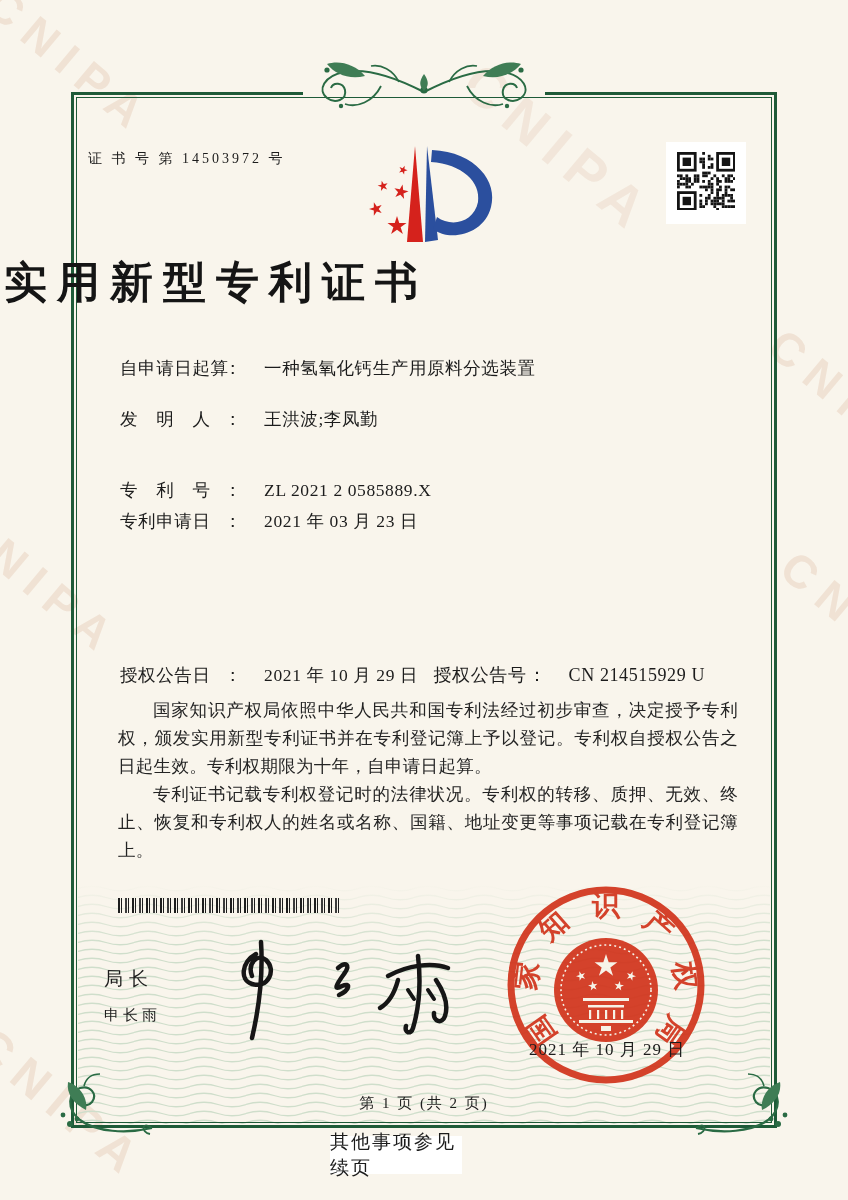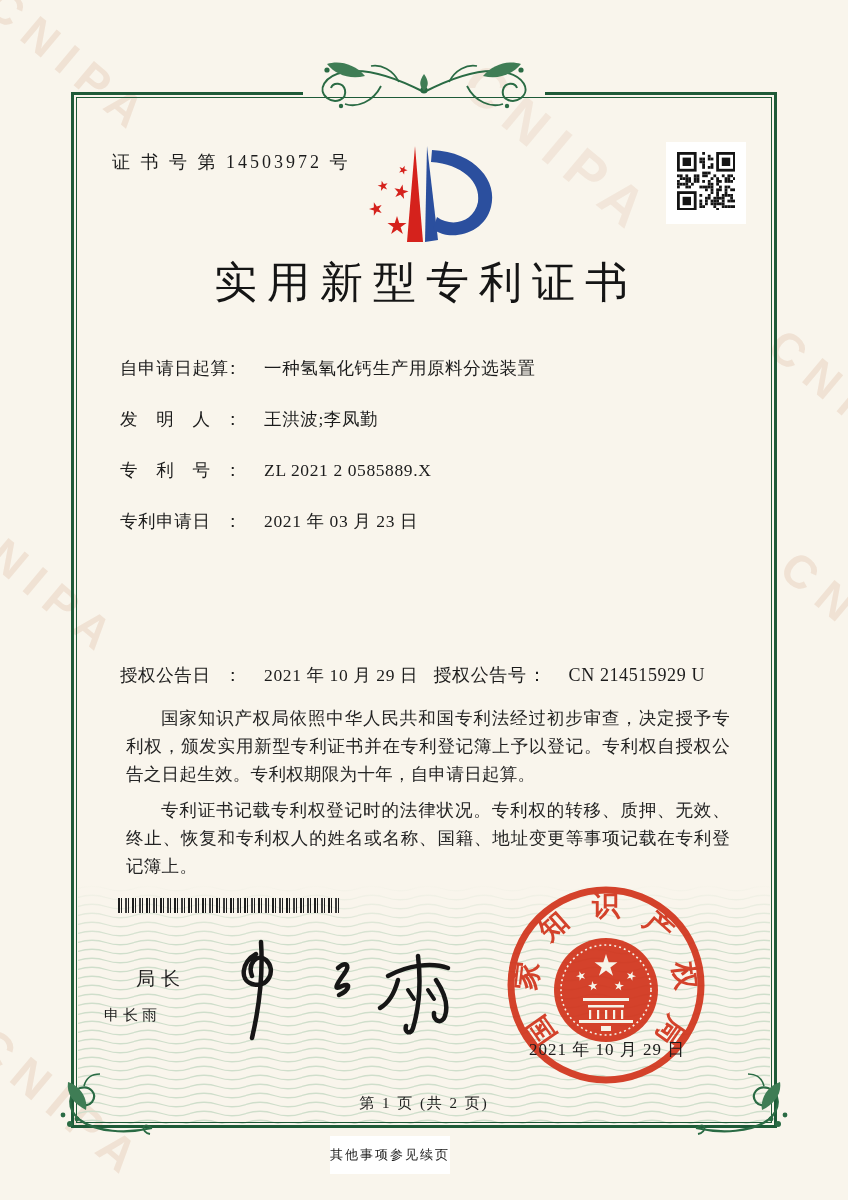--- a/index.html
+++ b/index.html
@@ -15,56 +15,56 @@
   .wm5{left:764px;top:598px;font-size:46px;}
   .wm6{left:-42px;top:1076px;font-size:48px;}
   
   .frame{position:absolute;left:71px;top:92px;width:700px;height:1030px;border:3px solid #1e5b38;z-index:1;}
   .frame-inner{position:absolute;left:2px;top:2px;right:2px;bottom:2px;border:1px solid #1e5b38;}
   
   .guilloche{position:absolute;left:78px;top:884px;z-index:0;}
   .guilloche-fade{position:absolute;left:78px;top:884px;width:692px;height:60px;z-index:0;
       background:linear-gradient(#f9f5ec,rgba(249,245,236,0));}
   
-  .cert-no{position:absolute;left:112px;top:150px;font-size:18px;letter-spacing:3px;z-index:3;}
+  .cert-no{position:absolute;left:88px;top:150px;font-size:14px;letter-spacing:3px;z-index:3;}
   .logo{position:absolute;left:348px;top:138px;z-index:3;}
   .qr-box{position:absolute;left:666px;top:142px;width:80px;height:82px;background:#ffffff;z-index:3;
           display:flex;align-items:center;justify-content:center;}
-  .title{position:absolute;left:4px;right:0;top:254px;text-align:center;font-size:43px;font-weight:400;
+  .title{position:absolute;left:4px;right:0;top:254px;font-size:43px;font-weight:700;
          letter-spacing:10px;color:#151515;z-index:3;}
   
   .row{position:absolute;left:120px;font-size:17.5px;letter-spacing:0.6px;z-index:3;white-space:nowrap;}
   .lab{display:inline-block;width:104px;}
   .colon{display:inline-block;}
   .val{margin-left:22px;}
-  .r1{top:356px}.r2{top:407px}.r3{top:458px}.r4{top:509px}.r5{top:560px}.r6{top:612px}.r7{top:663px}
+  .r1{top:356px}.r2{top:407px}.r3{top:478px}.r4{top:509px}.r5{top:560px}.r6{top:612px}.r7{top:663px}
   .cellB{position:absolute;left:432px;top:663px;font-size:18px;letter-spacing:0.6px;z-index:3;white-space:nowrap;text-align:center;}
   .cellB .lab{width:96px;}
   
   .legal{position:absolute;left:118px;top:696px;width:620px;font-size:17.5px;line-height:28px;
          text-align:justify;letter-spacing:0.3px;color:#242424;z-index:3;}
-  .legal p{margin:8px;text-indent:2em;}
+  .legal p{margin:0;text-indent:2em;}
   
   .barcode{position:absolute;left:118px;top:898px;width:224px;height:15px;z-index:3;
     background:repeating-linear-gradient(90deg,#1d1d1d 0 2px,rgba(0,0,0,0) 2px 3px,#1d1d1d 3px 4px,
       rgba(0,0,0,0) 4px 7px,#3c3c3c 7px 9px,rgba(0,0,0,0) 9px 10px,#1d1d1d 10px 11px,rgba(0,0,0,0) 11px 14px);}
   
-  .role{position:absolute;left:104px;top:966px;font-size:19px;letter-spacing:6px;z-index:3;margin-left:32px;}
+  .role{position:absolute;left:104px;top:966px;font-size:19px;letter-spacing:6px;z-index:3;}
   .signer{position:absolute;left:104px;top:1006px;font-size:15px;letter-spacing:4px;z-index:3;}
   .signature{position:absolute;left:222px;top:938px;z-index:4;}
   
   .seal{position:absolute;left:503px;top:882px;width:208px;height:208px;z-index:4;opacity:0.94;}
   .seal-char{font-size:28px;font-weight:700;fill:#d2371f;font-family:"Liberation Serif","DejaVu Serif",serif;}
   .seal-date{position:absolute;left:503px;top:1038px;width:208px;text-align:center;font-size:17px;
              letter-spacing:1px;color:#1b1b1b;z-index:5;}
   
   .page-num{position:absolute;left:0;right:0;top:1094px;text-align:center;font-size:15px;
             letter-spacing:2px;z-index:3;}
-  .cont-box{position:absolute;left:330px;top:1136px;width:120px;height:38px;background:#ffffff;
-            display:flex;align-items:center;justify-content:center;font-size:13px;letter-spacing:2px;z-index:3;}
+  .cont-box{position:absolute;left:330px;top:1136px;width:132px;height:38px;background:#ffffff;
+            display:flex;align-items:center;justify-content:center;font-size:19px;letter-spacing:2px;z-index:3;}
   .orn{position:absolute;z-index:2;}
   .orn-top{left:269px;top:56px;}
   .orn-bl{left:56px;top:1070px;}
   .orn-br{left:692px;top:1070px;}
 </style>
 </head>
 <body>
 
 <div class="page">
 

